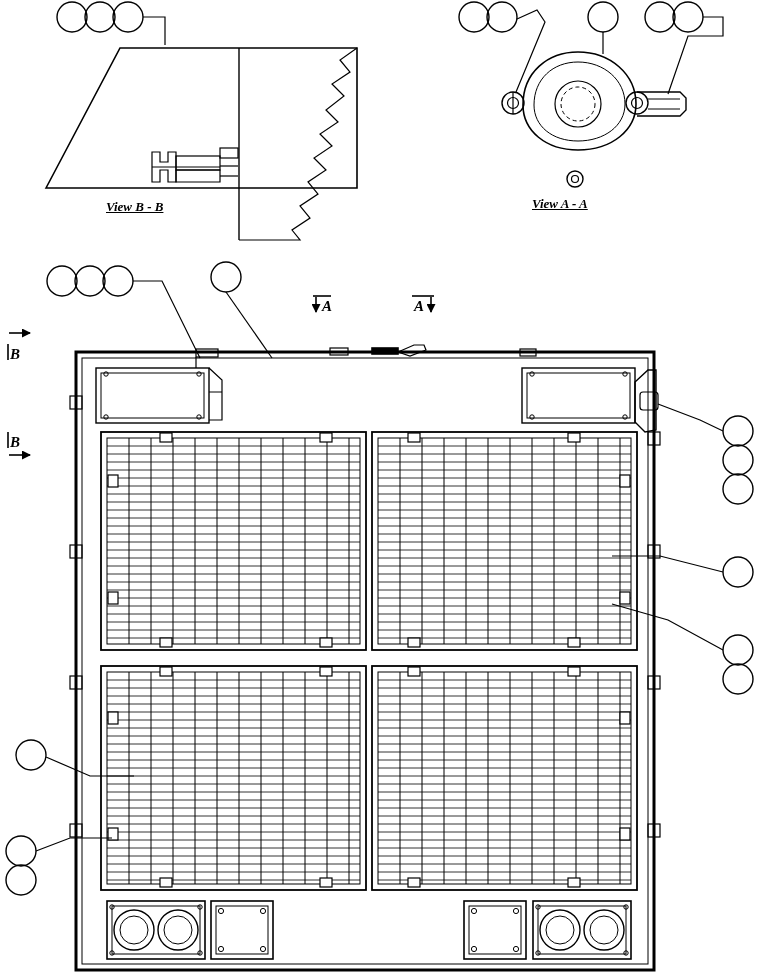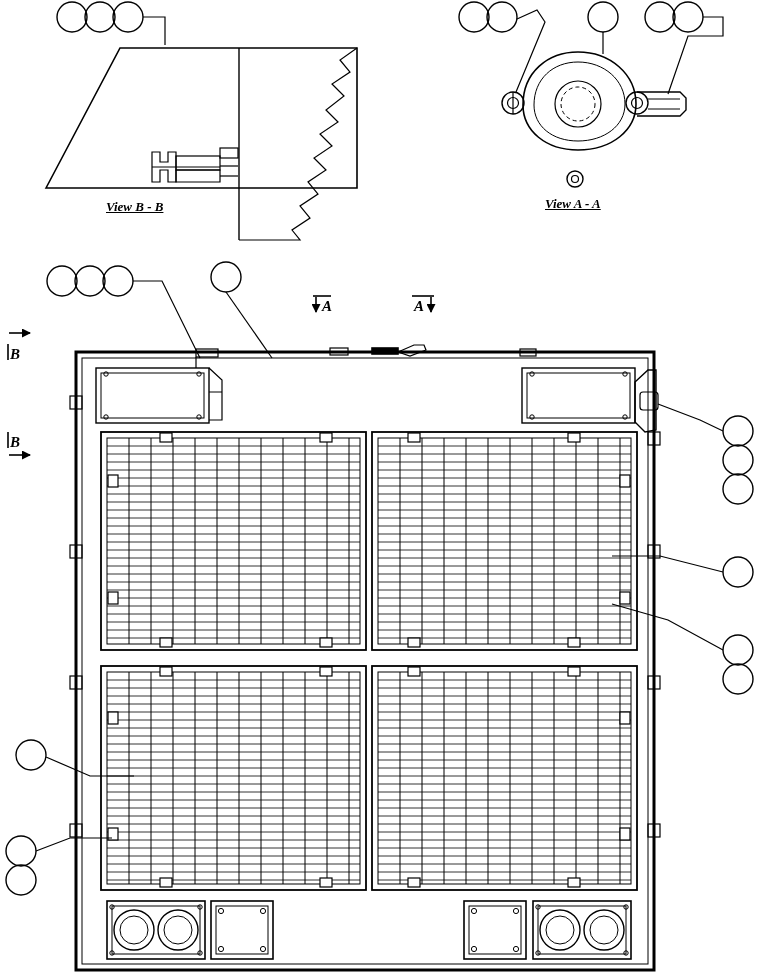--- a/index.html
+++ b/index.html
@@ -25,21 +25,21 @@
     position: absolute;
     font-family: "Liberation Serif", serif;
     font-weight: bold;
     font-style: italic;
     font-size: 13px;
     color: #000;
     text-decoration: underline;
     white-space: nowrap;
   }
   #caption-bb { left: 106px; top: 199px; }
-  #caption-aa { left: 545px; top: 196px; }
+  #caption-aa { left: 532px; top: 196px; }
   .section-letter {
     position: absolute;
     font-family: "Liberation Serif", serif;
     font-weight: bold;
     font-style: italic;
     font-size: 15px;
     color: #000;
   }
   #letter-a-left  { left: 322px; top: 298px; }
   #letter-a-right { left: 414px; top: 298px; }

